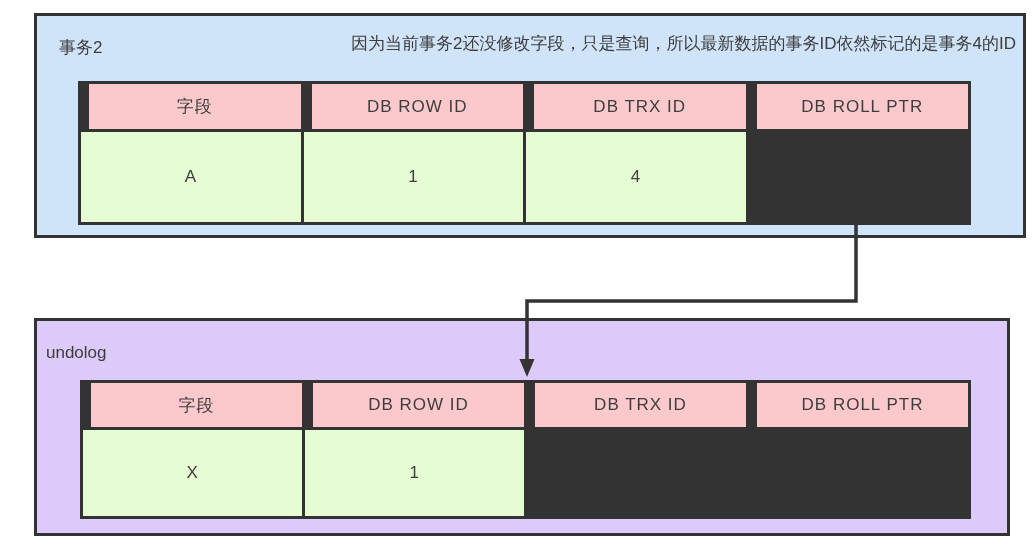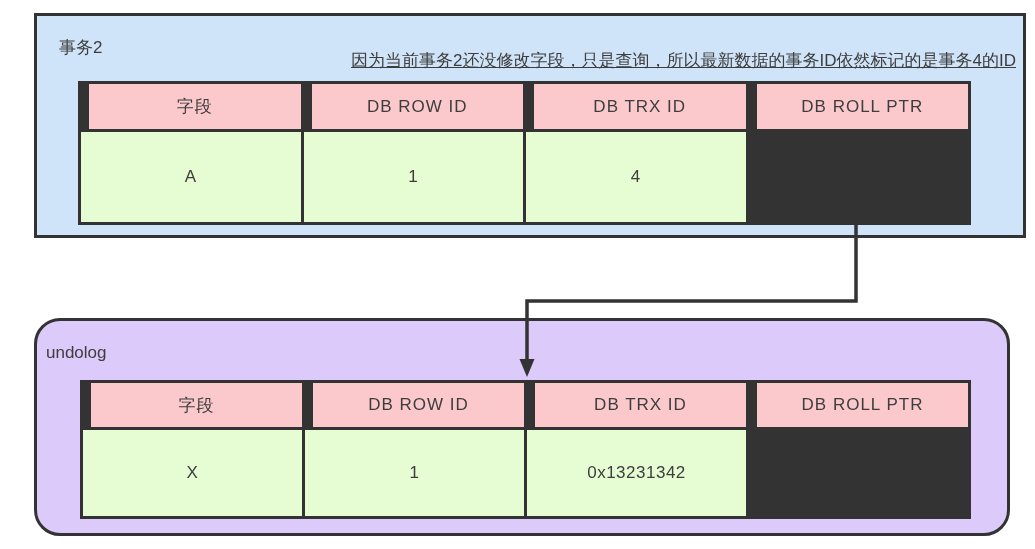--- a/index.html
+++ b/index.html
@@ -18,29 +18,29 @@
     font-family:"Liberation Sans","DejaVu Sans",sans-serif;
     color:var(--text);
     overflow:hidden;
   }
   .box{
     position:absolute;
     box-sizing:border-box;
     border:3px solid var(--ink);
   }
   .box.blue{left:34px;top:13px;width:992px;height:225px;background:var(--blue);}
-  .box.purple{left:34px;top:318px;width:976px;height:218px;background:var(--purple);border-radius:26px;}
+  .box.purple{left:34px;top:318px;width:976px;height:218px;background:var(--purple);}
   .box-label{
     position:absolute;
     font-size:17px;
     color:var(--text);
     white-space:nowrap;
   }
   .lbl-tx2{left:22px;top:20px;}
-  .note-top{right:7px;top:33px;text-decoration:underline;}
+  .note-top{right:7px;top:16px;}
   .lbl-undolog{left:9px;top:22px;}
   .note-bottom{right:42px;top:23px;}
   .dtable{
     position:absolute;
     display:grid;
     grid-template-columns:repeat(4,1fr);
     background:var(--ink);
     gap:3px;
     padding:3px;
     box-sizing:border-box;
@@ -92,21 +92,20 @@
   <div class="box purple">
     <div class="box-label lbl-undolog">undolog</div>
 
     <div class="dtable t-bottom">
       <div class="cell hdr">字段</div>
       <div class="cell hdr">DB ROW ID</div>
       <div class="cell hdr">DB TRX ID</div>
       <div class="cell hdr">DB ROLL PTR</div>
       <div class="cell val">X</div>
       <div class="cell val">1</div>
-      <div class="cell val">0x13231342</div>
     </div>
   </div>
 
   <svg class="arrow-layer" viewBox="0 0 1035 549" xmlns="http://www.w3.org/2000/svg">
     <polyline points="856,223 856,301 527,301 527,362" fill="none" stroke="#333333" stroke-width="3.5"></polyline>
     <polygon points="527,377 519.5,359 534.5,359" fill="#333333"></polygon>
   </svg>
 
 
 </div>

